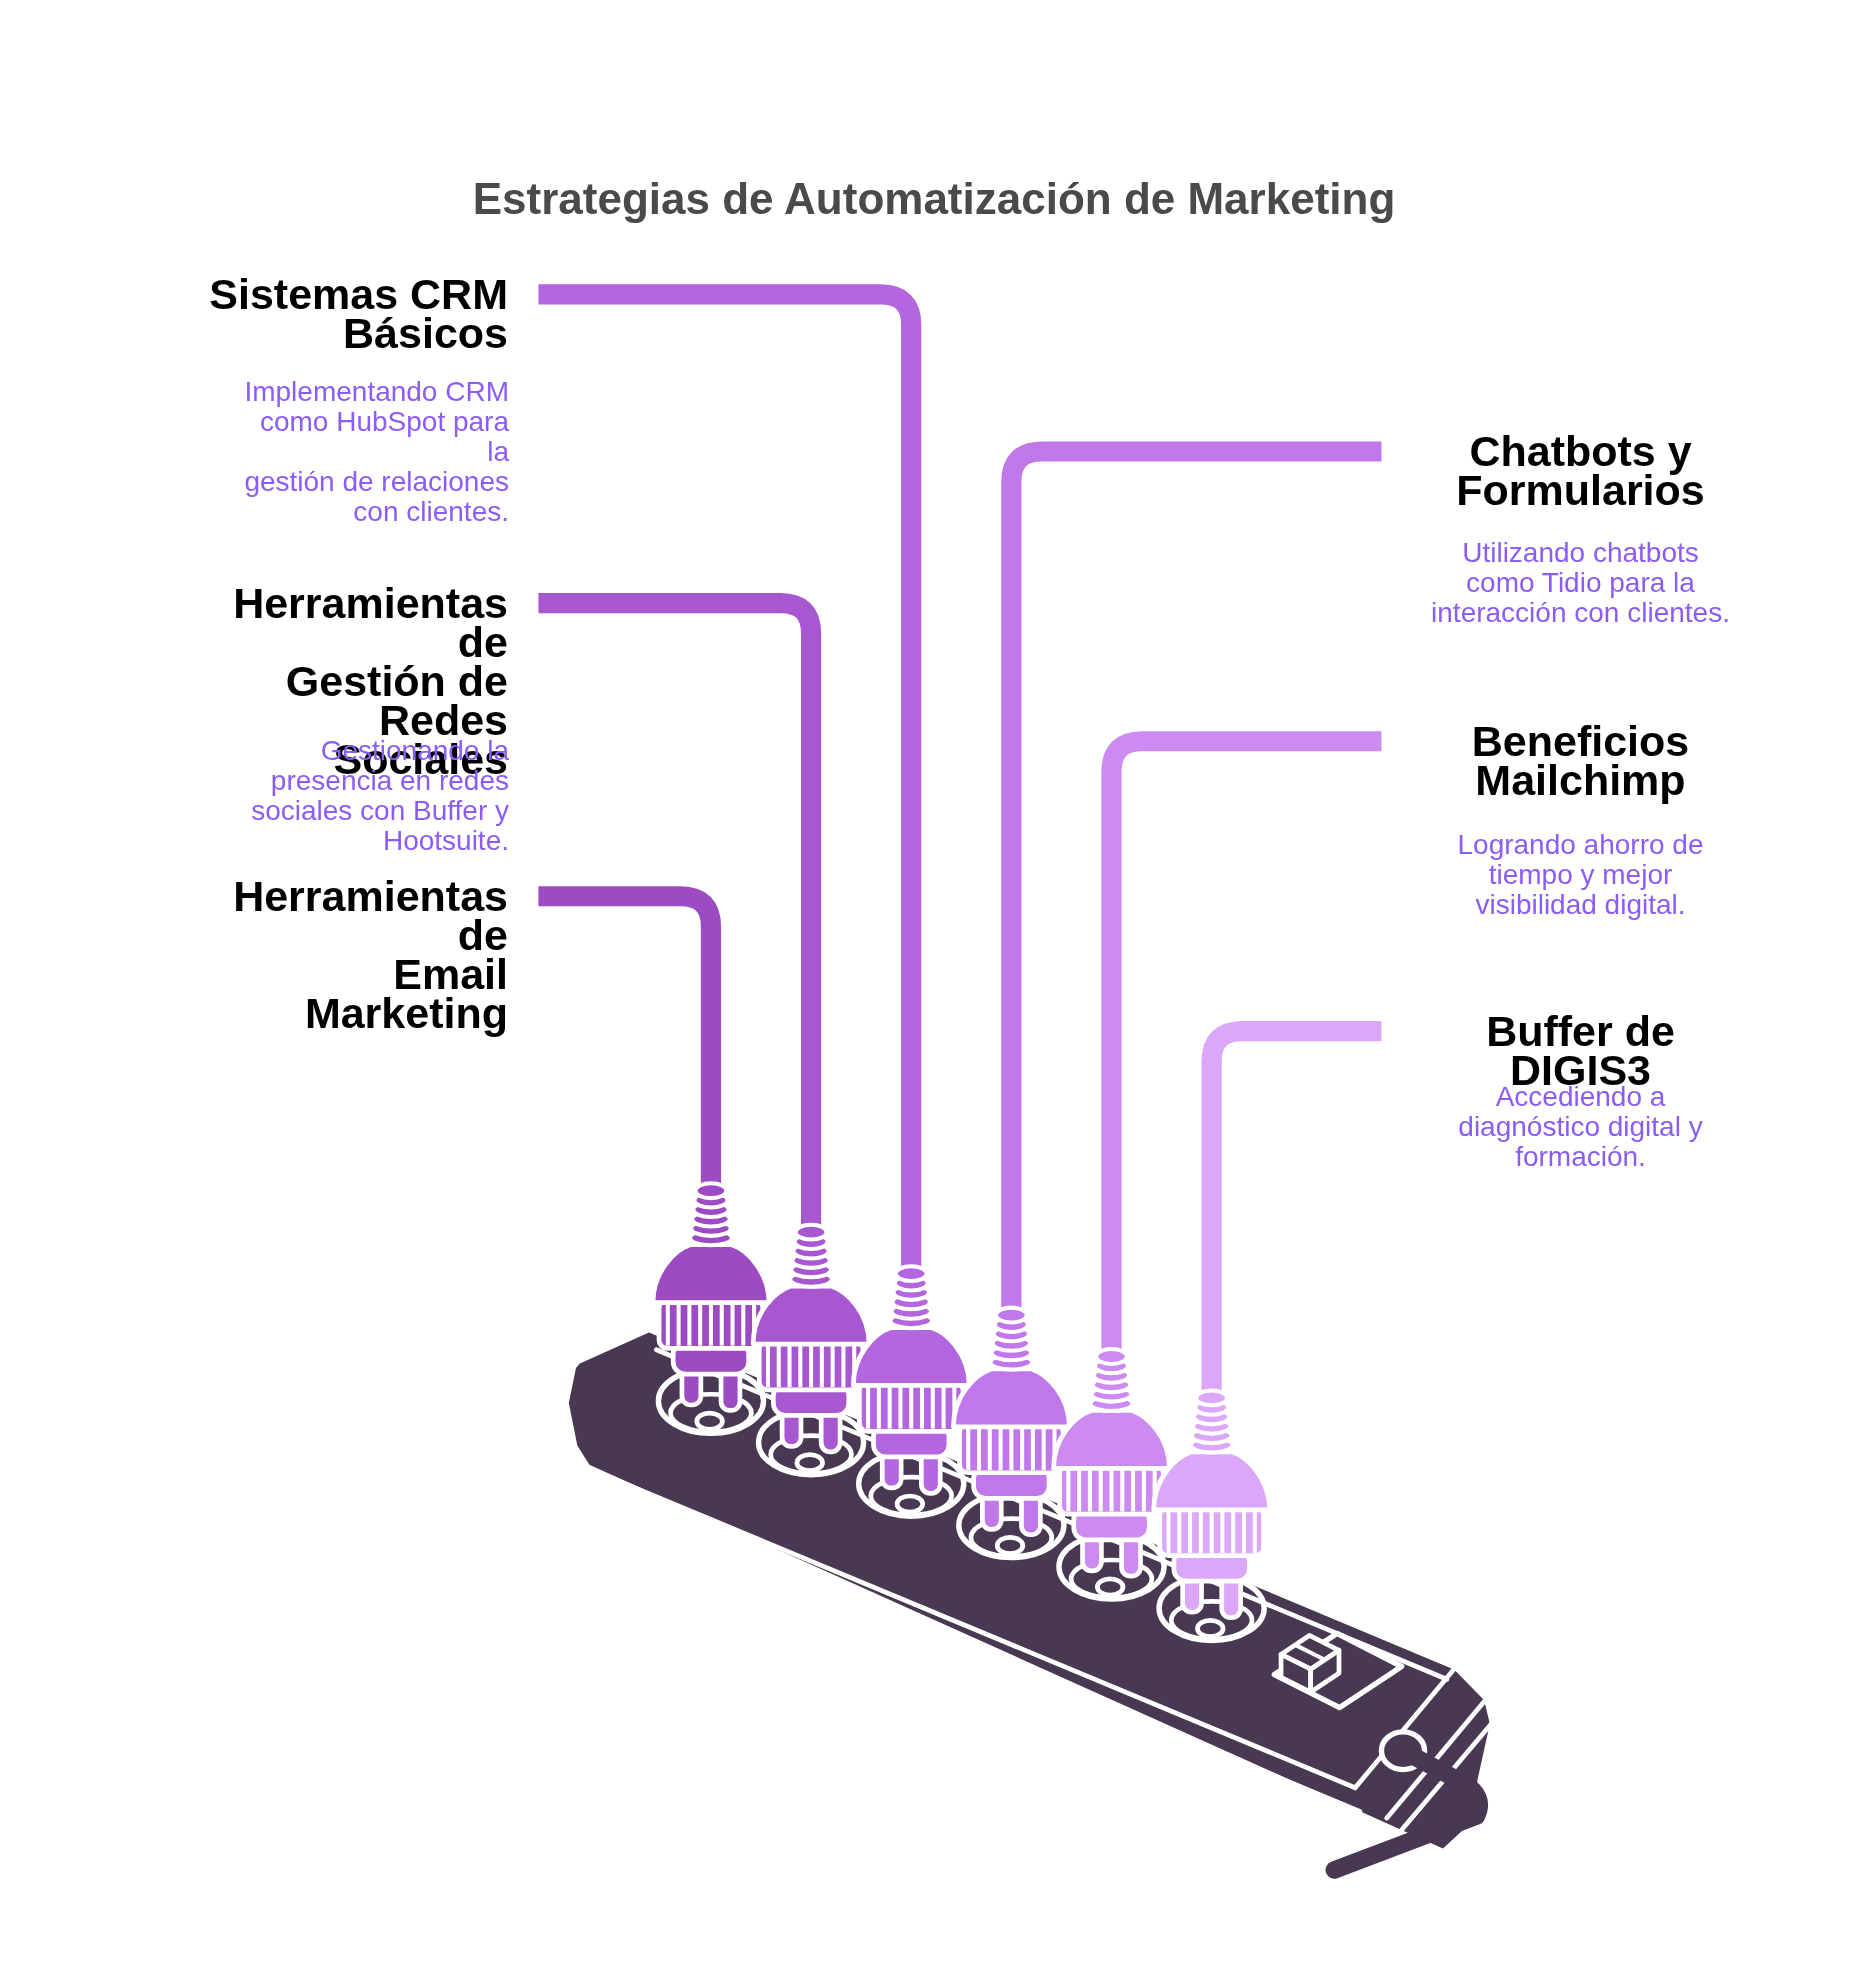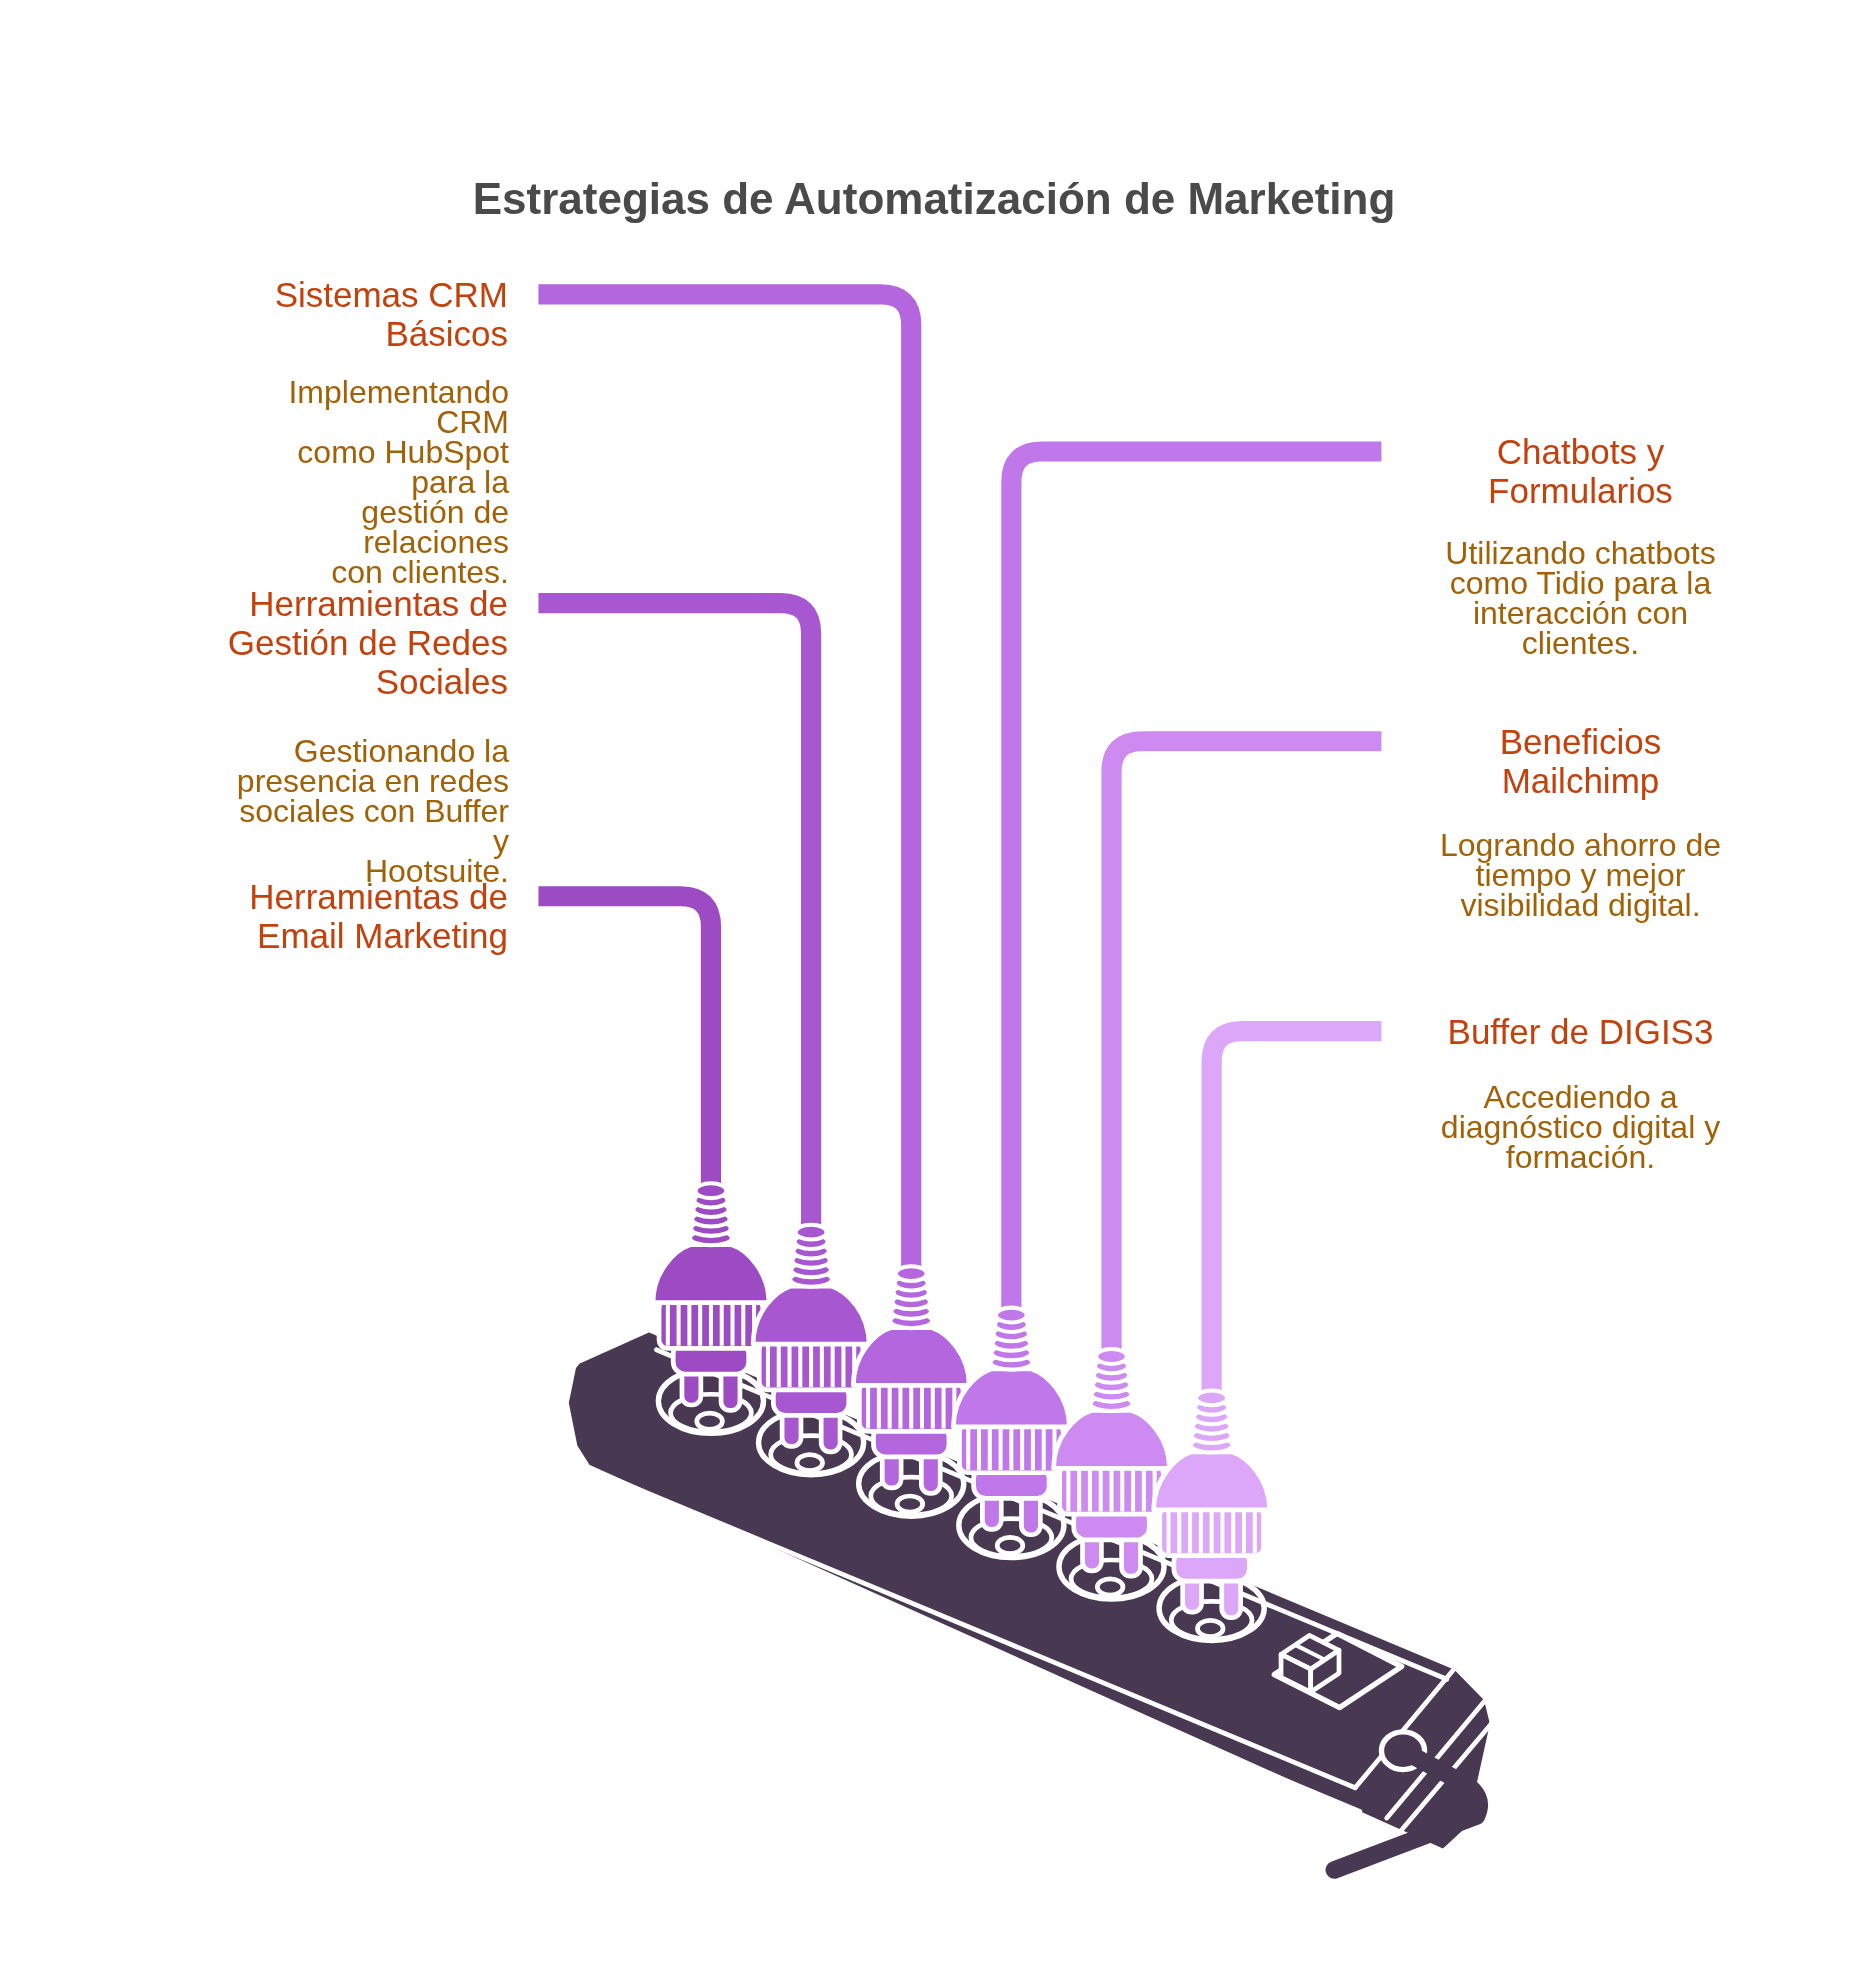--- a/index.html
+++ b/index.html
@@ -1,23 +1,23 @@
 <!DOCTYPE html>
 <html style="font-size:10.8px"><head>
 <meta charset="utf-8">
 <style>
   html,body{margin:0;padding:0;background:#ffffff;}
   #canvas{position:relative;width:1868px;height:1965px;background:#ffffff;overflow:hidden;
           font-family:"Liberation Sans","DejaVu Sans",sans-serif;border-radius:22px;}
   #scene{position:absolute;left:0;top:0;}
   .title{position:absolute;left:0;top:174px;width:1868px;text-align:center;
          font-size:44px;font-weight:bold;color:#4a4a4a;white-space:nowrap;letter-spacing:0px;}
-  .head{position:absolute;font-size:35px;font-weight:normal;color:#c2410c;
+  .head{position:absolute;font-size:43px;font-weight:bold;color:#000000;
         line-height:39px;white-space:pre-line;}
-  .body{position:absolute;font-size:32px;font-weight:normal;color:#a16207;
+  .body{position:absolute;font-size:28px;font-weight:normal;color:#8b5cf6;
         line-height:30px;white-space:pre-line;}
   .left{left:185px;width:323px;text-align:right;}
   .leftb{left:233px;width:276px;text-align:right;}
   .right{left:1412px;width:337px;text-align:center;}
   .h0{top:275px}  .b0{top:377px}
   .h1{top:584px}  .b1{top:736px}
   .h2{top:877px} .b2{top:967px}
   .h3{top:432px}  .b3{top:538px}
   .h4{top:722px} .b4{top:830px}
   .h5{top:1012px} .b5{top:1082px}

